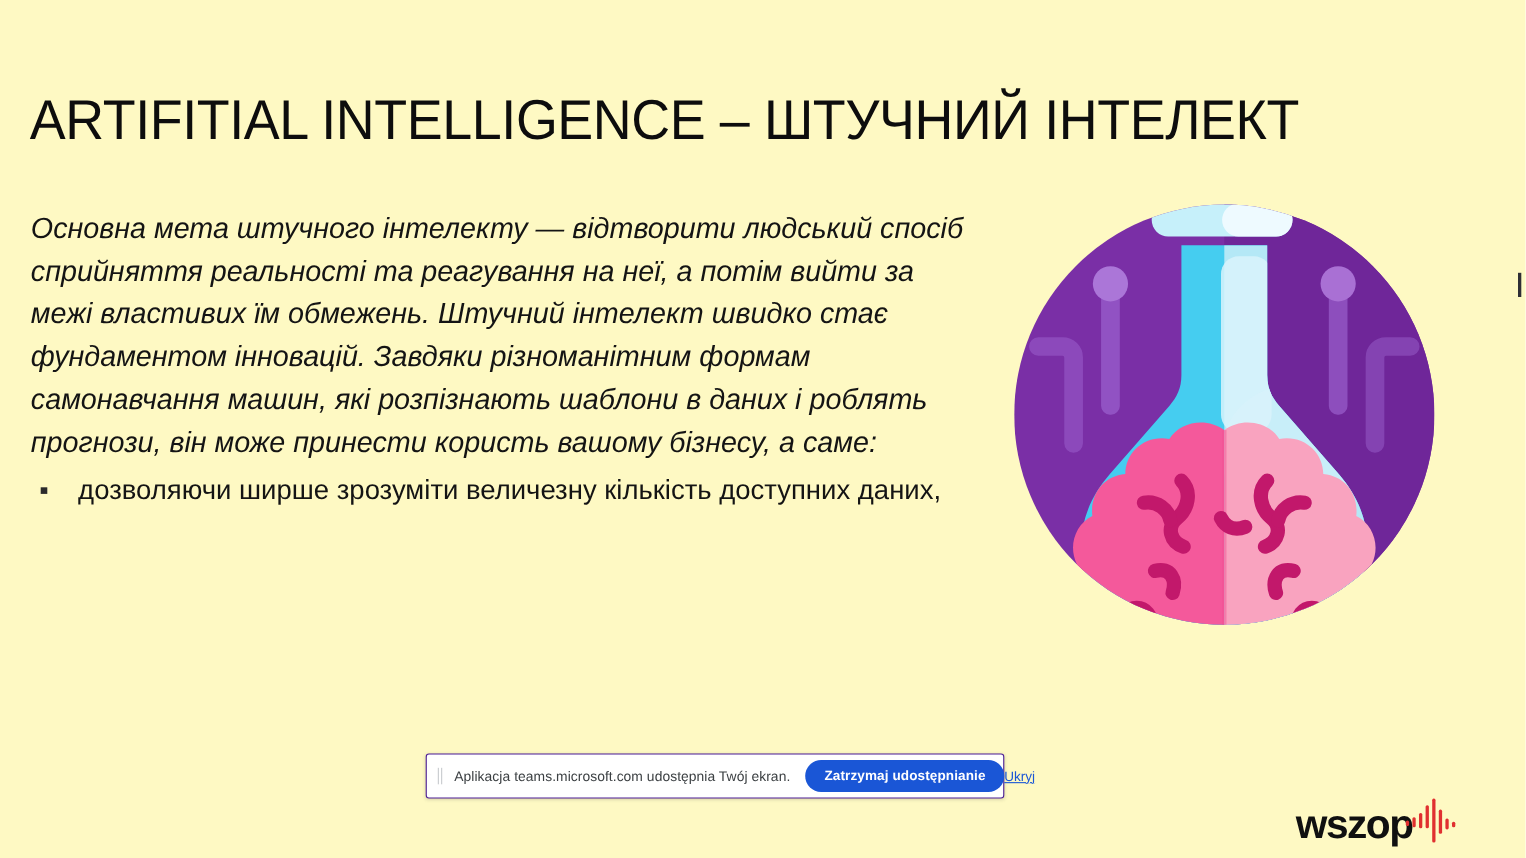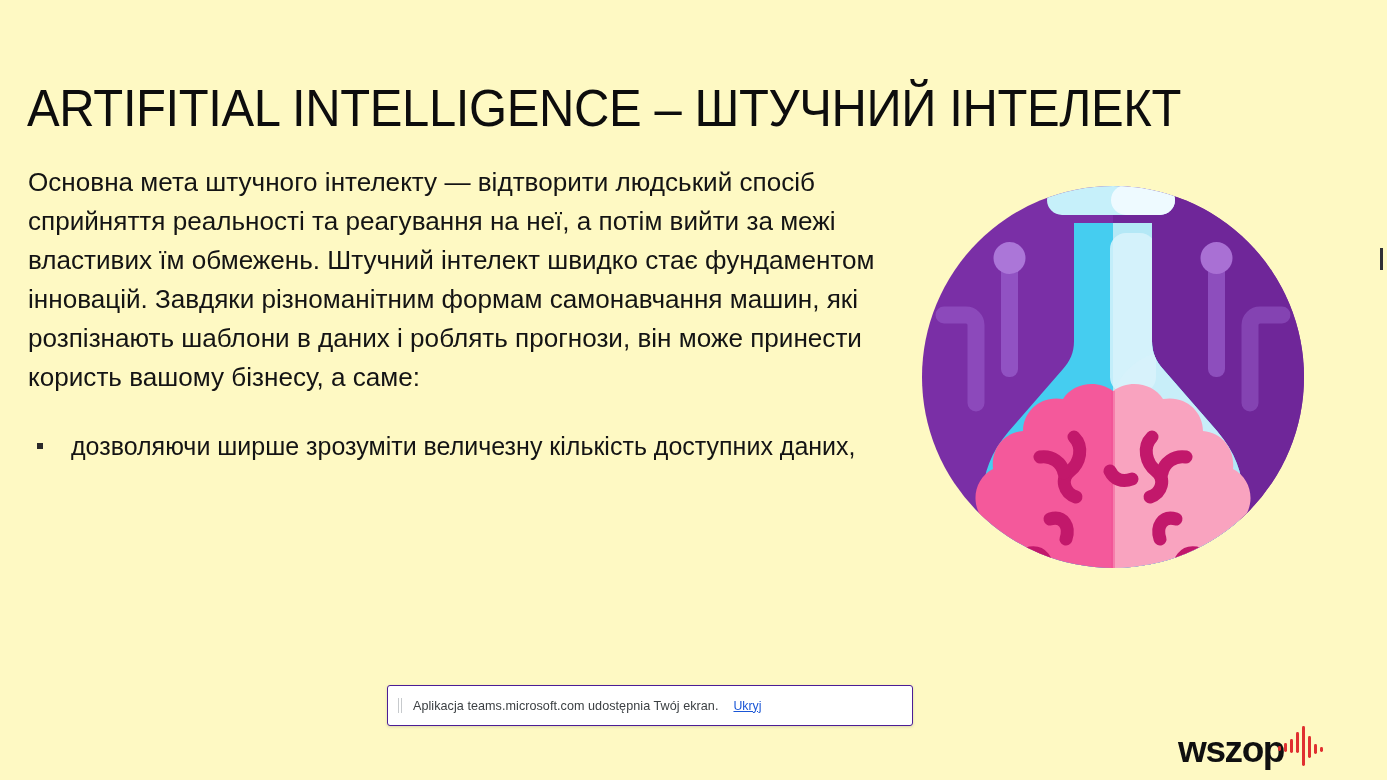--- a/index.html
+++ b/index.html
@@ -33,22 +33,23 @@
     color: #0d0d0d;
     white-space: nowrap;
     transform: scaleX(0.96);
     transform-origin: left top;
   }
 
   
   .body-block {
     position: absolute;
     left: 28px;
-    top: 163px;
+    top: 188px;
     width: 862px;
+    font-style: italic;
   }
   .body-paragraph {
     font-size: 26.5px;
     line-height: 39px;
     font-weight: 400;
     color: #141414;
     margin: 0;
     transform: scaleX(0.985);
     transform-origin: left top;
   }
@@ -146,21 +147,20 @@
     border-radius: 20px;
     padding: 7px 17px 8px;
     font-family: inherit;
     font-size: 12.3px;
     font-weight: 700;
     letter-spacing: 0.1px;
     cursor: pointer;
     white-space: nowrap;
   }
   .hide-link {
-    margin-left: 15px;
     color: #1a56d6;
     font-size: 12.3px;
     text-decoration: underline;
     cursor: pointer;
     white-space: nowrap;
   }
 
   
   .logo {
     position: absolute;
@@ -282,20 +282,21 @@
   </div>
 
   <div class="edge-mark"></div>
 
   <div class="share-bar">
     <span class="drag-handle">
       <i></i>
         <i></i>
     </span>
     <span class="share-text">Aplikacja teams.microsoft.com udostępnia Twój ekran.</span>
+    <button class="stop-share-btn">Zatrzymaj udostępnianie</button>
     <a class="hide-link">Ukryj</a>
   </div>
 
   <div class="logo">
     <span class="logo-word">wszop</span>
     <span class="logo-wave">
       <svg viewBox="0 0 52 48" xmlns="http://www.w3.org/2000/svg">
         <g fill="#e03030">
           <rect x="2" y="24" width="3" height="5" rx="1.4"></rect>
           <rect x="8" y="21" width="3" height="9" rx="1.4"></rect>

